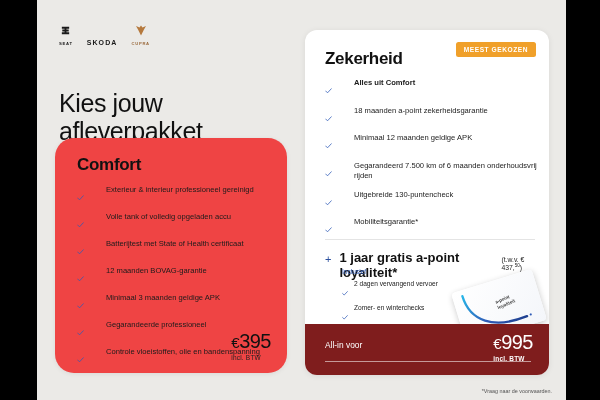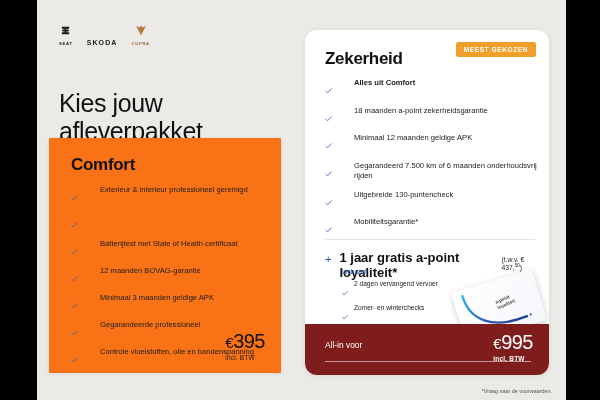--- a/index.html
+++ b/index.html
@@ -47,23 +47,23 @@
   .headline {
     position: absolute;
     left: 4px; top: 77px;
     font-size: 25px; line-height: 1.12;
     font-weight: 400; color: #111; letter-spacing: -0.4px; margin-top: 12px;
   }
 
   
   .comfort-card {
     position: absolute;
-    left: 12px; top: 138px; width: 232px; height: 235px;
-    background: #f97316;
-    border-radius: 1px;
+    left: 18px; top: 138px; width: 232px; height: 235px;
+    background: #ef4444;
+    border-radius: 19px;
     box-shadow: 0 1px 5px rgba(0,0,0,0.07);
   }
   .comfort-title {
     position: absolute; left: 22px; top: 17px;
     font-size: 17px; font-weight: 700; color: #111; letter-spacing: -0.3px;
   }
   .feature-list { position: absolute; left: 22px; top: 47px; right: 14px; }
   .feature {
     display: flex; gap: 22px; align-items: flex-start;
     margin-bottom: 7px;
@@ -226,20 +226,21 @@
               </svg>
           </span>
           <span class="txt">Exterieur &amp; interieur professioneel gereinigd</span>
         </div>
         <div class="feature">
           <span class="chk">
             <svg width="7" height="6" viewBox="0 0 10 8">
                 <path d="M1 4 L3.6 6.6 L9 0.8" stroke="#2f5bb7" stroke-width="1.1" fill="none" stroke-linecap="round" stroke-linejoin="round"></path>
               </svg>
           </span>
+          <span class="txt">Volle tank of volledig opgeladen accu</span>
         </div>
         <div class="feature">
           <span class="chk">
             <svg width="7" height="6" viewBox="0 0 10 8">
                 <path d="M1 4 L3.6 6.6 L9 0.8" stroke="#2f5bb7" stroke-width="1.1" fill="none" stroke-linecap="round" stroke-linejoin="round"></path>
               </svg>
           </span>
           <span class="txt">Batterijtest met State of Health certificaat</span>
         </div>
         <div class="feature">

